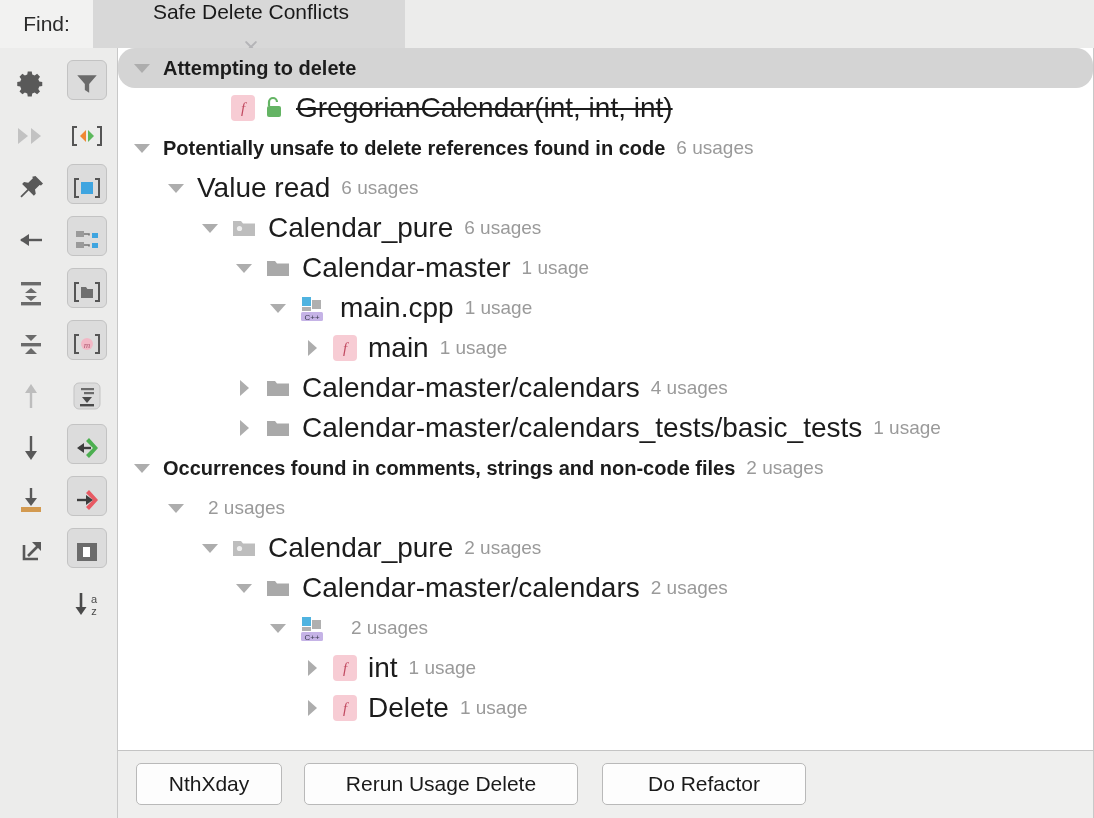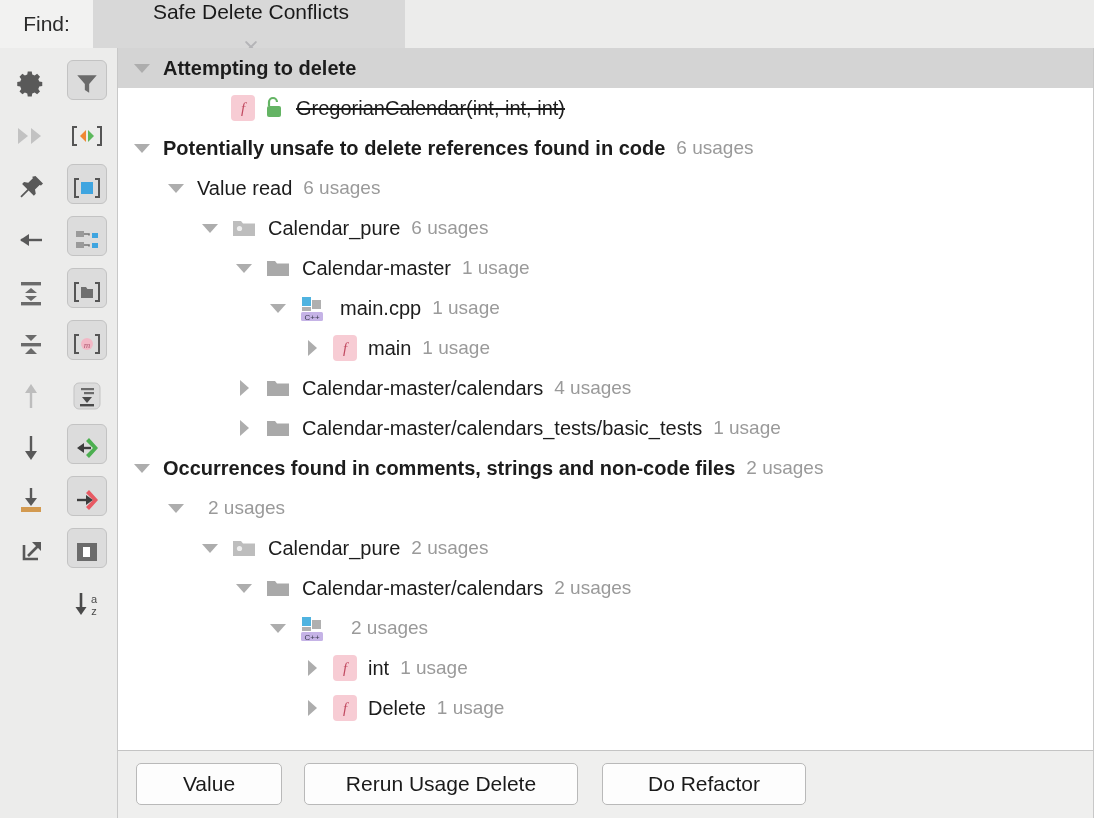--- a/index.html
+++ b/index.html
@@ -69,40 +69,40 @@
     background:#ffffff;
     border-right:1px solid #c8c8c8;
     overflow:hidden;
   }
   .row {
     position:relative; height:40px;
     display:flex; align-items:center;
     white-space:nowrap;
     font-size:20px; color:#1c1c1c;
   }
-  .row.selected { background:#d4d4d4; }
+  .row.selected { background:#d4d4d4;border-radius:17px; }
   .twisty {
     width:24px; height:40px; flex:0 0 auto;
     display:flex; align-items:center; justify-content:center;
   }
   .twisty i {
     display:block; width:0; height:0;
   }
   .twisty.open i {
     border-left:8px solid transparent;
     border-right:8px solid transparent;
     border-top:9px solid #adadad;
   }
   .twisty.closed i {
     border-top:8px solid transparent;
     border-bottom:8px solid transparent;
     border-left:9px solid #adadad;
   }
   .twisty.none i { border:none; }
-  .label { font-size:20px; color:#1c1c1c; }
+  .label { font-size:28px; color:#1c1c1c; }
   .label.bold { font-weight:bold; font-size:20px; }
   .label.strike { text-decoration:line-through; text-decoration-thickness:1.5px; }
   .count { font-size:19px; color:#9a9a9a; margin-left:11px; }
   .gap { width:9px; flex:0 0 auto; }
 
   
   .ic { flex:0 0 auto; display:flex; align-items:center; justify-content:center; }
   .badge-f {
     width:24px; height:26px; border-radius:4px; background:#f7ccd4;
     display:flex; align-items:center; justify-content:center;
@@ -550,18 +550,18 @@
         <span class="ic">
           <span class="badge-f">f</span>
         </span>
         <span class="gap" style="width: 11px;"></span>
         <span class="label">Delete</span>
         <span class="count">1 usage</span>
       </div>
     </div>
 
   <div id="buttonbar">
-    <div class="btn" id="btn-cancel">Value</div>
+    <div class="btn" id="btn-cancel">NthXday</div>
     <div class="btn" id="btn-rerun">Rerun Usage Delete</div>
     <div class="btn" id="btn-do">Do Refactor</div>
   </div>
 
 </div>
 
 </body></html>

